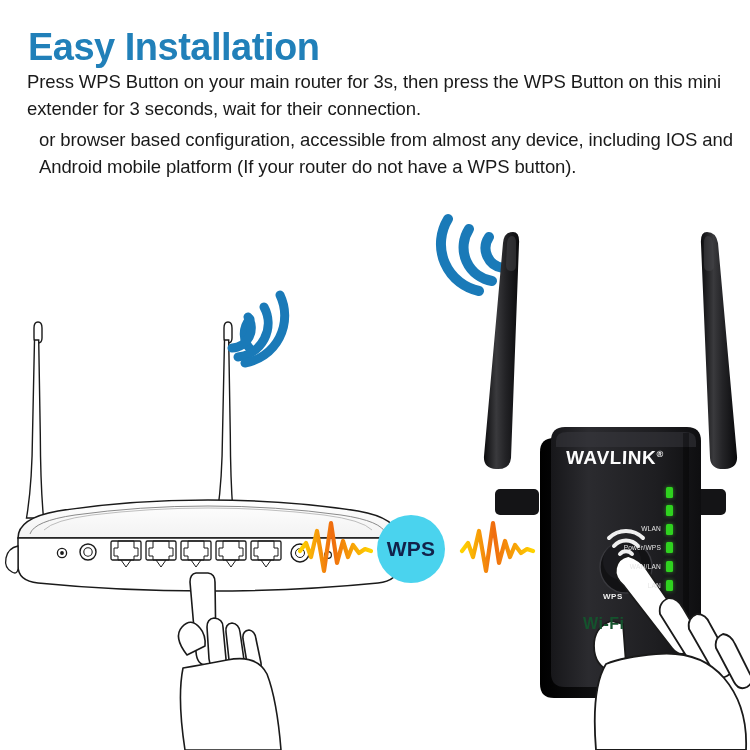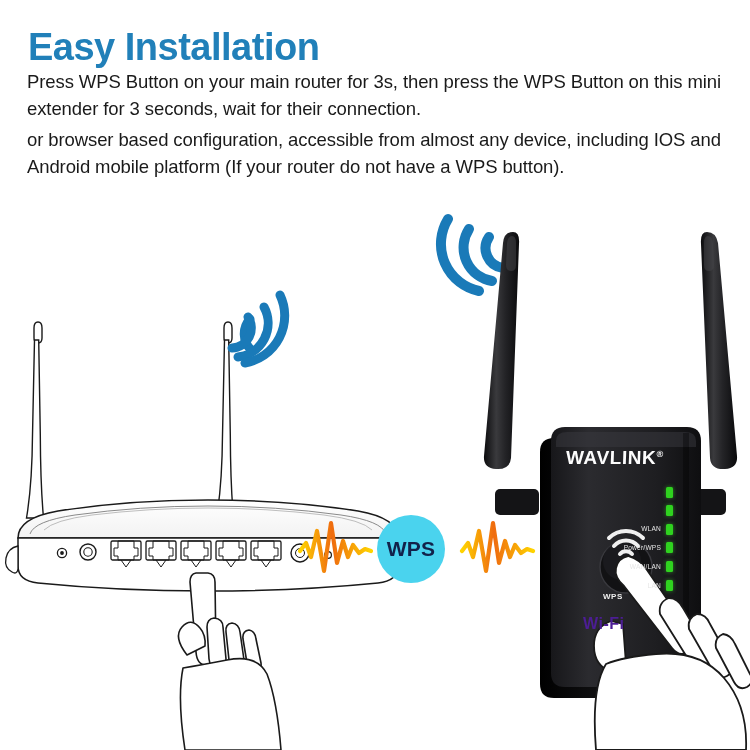--- a/index.html
+++ b/index.html
@@ -15,21 +15,21 @@
     position:absolute;left:28px;top:28px;
     font-size:38px;font-weight:bold;letter-spacing:-0.5px;
     color:#2180b9;line-height:1;
   }
   .body-text{
     position:absolute;left:27px;top:68px;width:706px;
     font-size:18.5px;color:#1a1a1a;line-height:1.48;
     letter-spacing:-0.1px;
   }
   .body-text p{margin:0;}
-  .body-text p.gap{margin-top:3px;}
+  .body-text p.gap{margin-top:3px;margin-left:12px;}
 
   
   .layer{position:absolute;left:0;top:0;width:750px;height:750px;}
 
   
   .wps-badge{
     position:absolute;left:377px;top:515px;
     width:68px;height:68px;border-radius:50%;
     background:#4ad3ee;
     display:flex;align-items:center;justify-content:center;
@@ -49,21 +49,21 @@
   .led-label{
     position:absolute;color:#e6e6e6;font-size:6.6px;
     letter-spacing:0.2px;text-align:right;width:60px;
   }
   .wps-label{
     position:absolute;left:603px;top:592px;
     color:#efefef;font-size:8px;letter-spacing:0.5px;font-weight:bold;
   }
   .wifi-word{
     position:absolute;left:583px;top:615px;
-    color:#4c1d95;font-size:16px;font-weight:bold;letter-spacing:0.5px;
+    color:#14532d;font-size:16px;font-weight:bold;letter-spacing:0.5px;
   }
   .led{
     position:absolute;width:7px;height:11px;border-radius:1.5px;
     background:#2fd21f;box-shadow:0 0 4px rgba(60,230,40,.55);
   }
 </style>
 </head>
 <body>
 
 <div id="stage">

